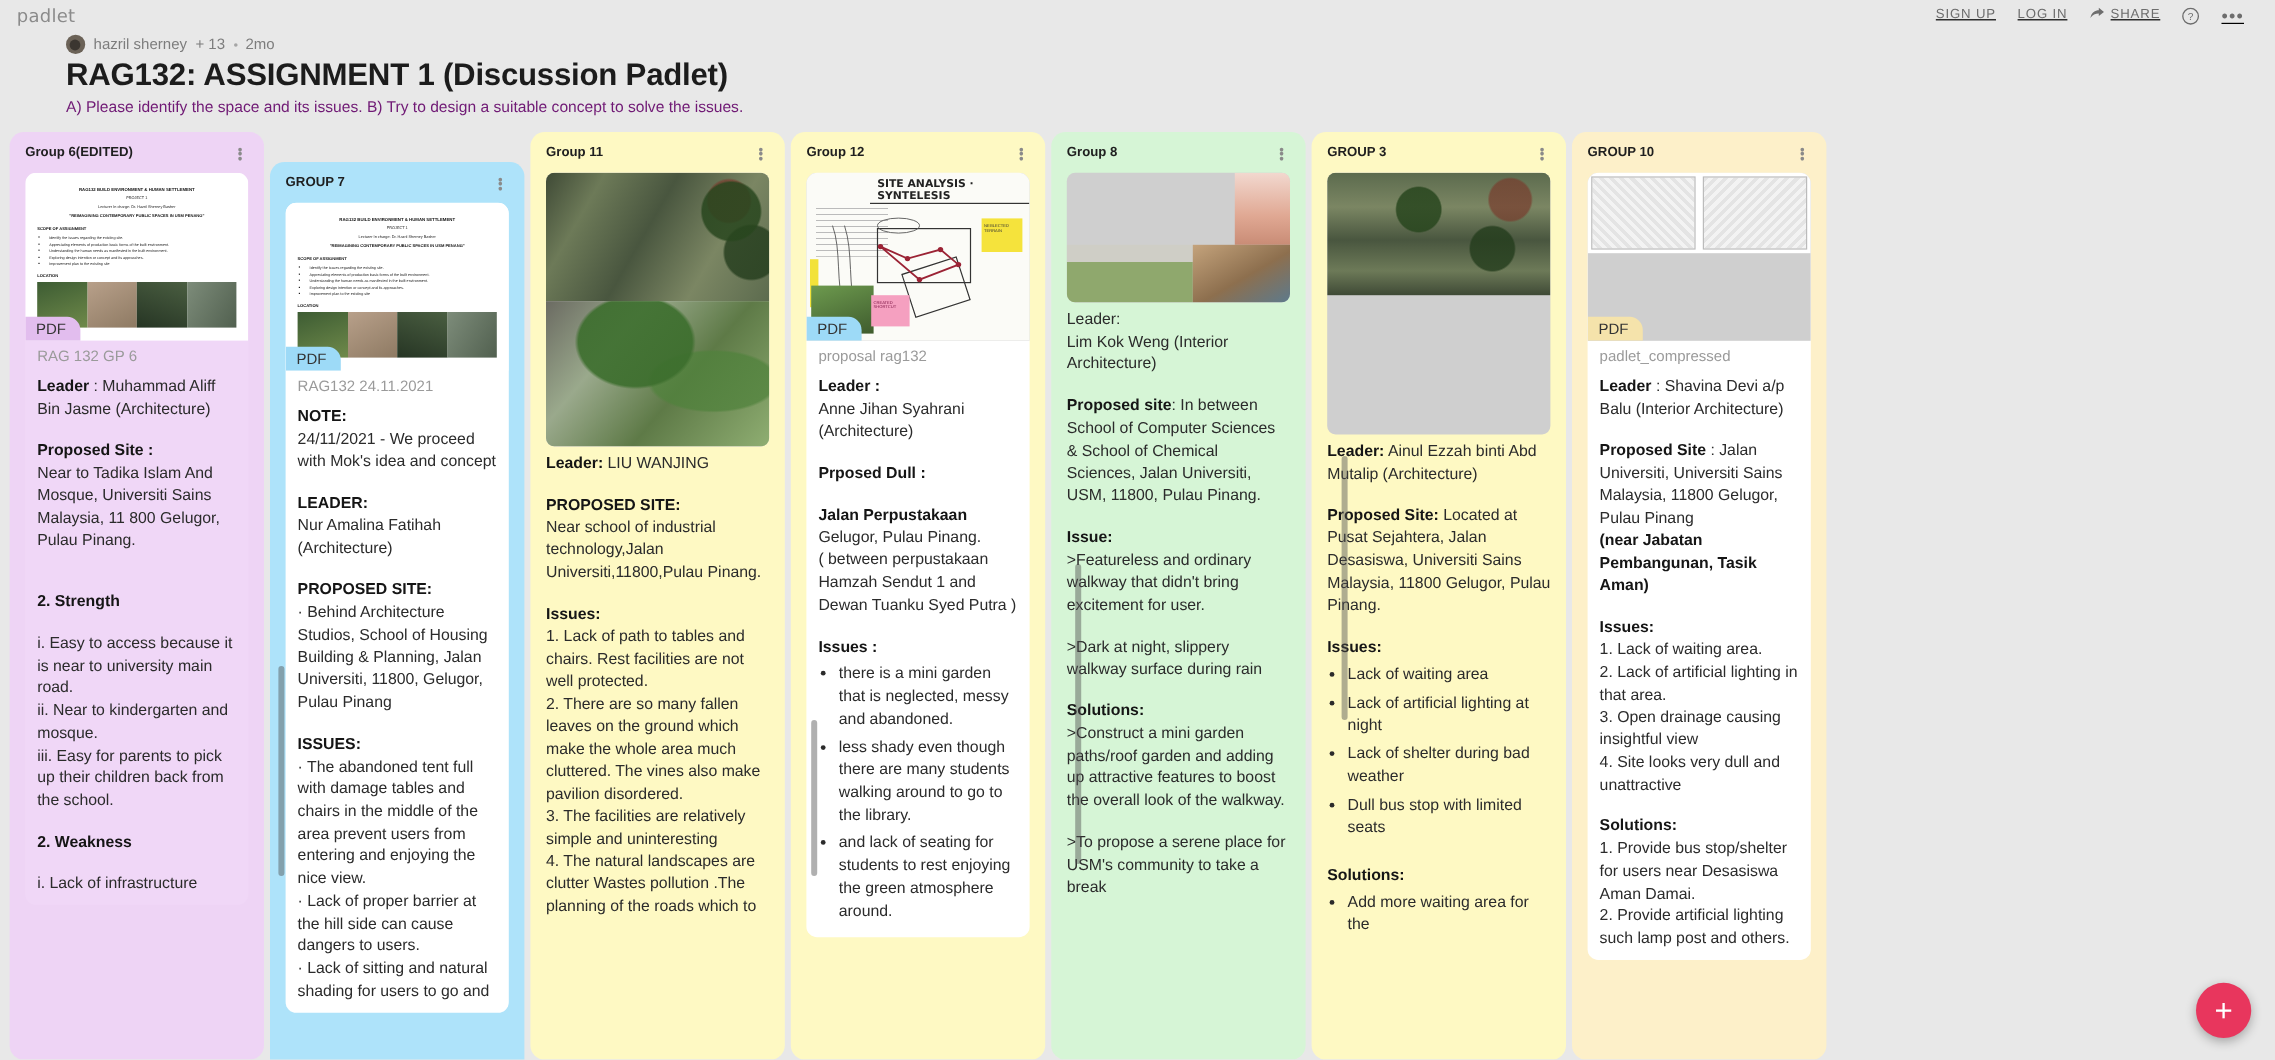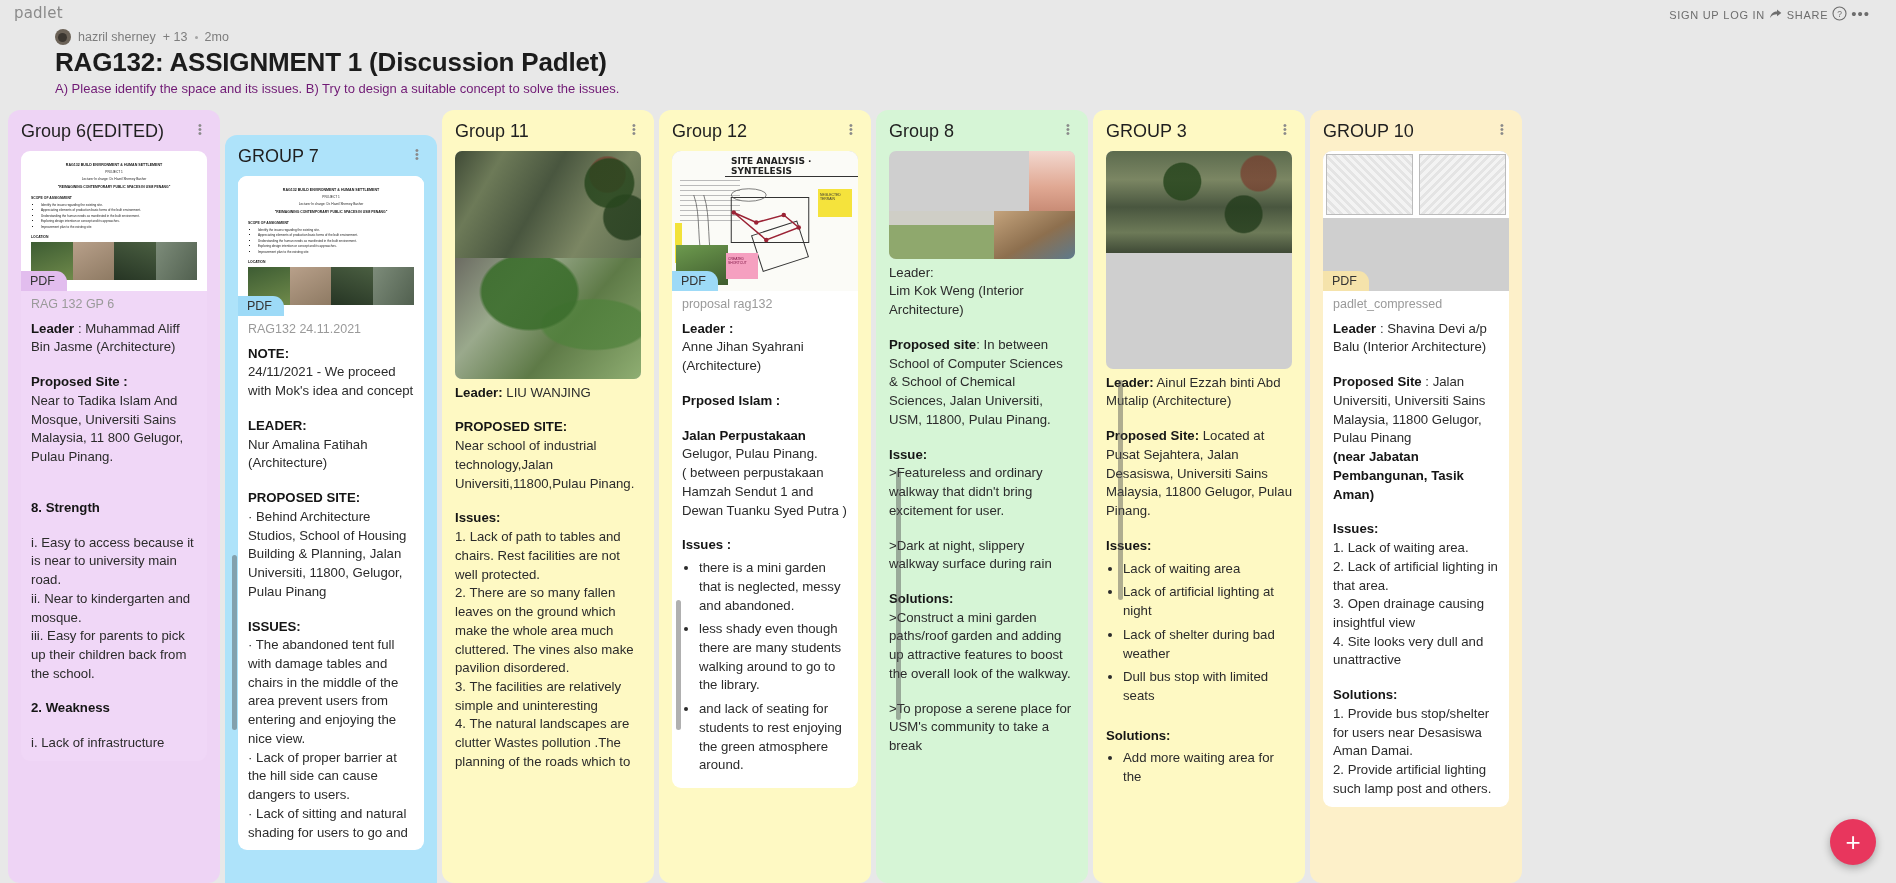--- a/index.html
+++ b/index.html
@@ -16,21 +16,21 @@
     background: #e8e8e8;
     display: flex; align-items: center;
     padding: 0 14px;
     z-index: 40;
   }
   .brand {
     font-size: 15px; color: #8b8b8b; letter-spacing: .2px;
     font-family: "DejaVu Sans", sans-serif;
   }
   .topbar-right {
-    margin-left: auto; display: flex; align-items: flex-end; gap: 4px;
+    margin-left: auto; display: flex; align-items: flex-start; gap: 18px; text-decoration: underline;
   }
   .tb-link {
     font-size: 11px; color: #6d6d6d; letter-spacing: .7px;
     text-transform: uppercase; cursor: pointer; white-space: nowrap;
   }
   .tb-share { display: flex; align-items: center; gap: 5px; }
   .icon-svg { display: block; }
   .tb-dots { font-size: 15px; color: #6d6d6d; letter-spacing: 1px; line-height: 1; cursor: pointer; }
 
   
@@ -74,21 +74,21 @@
     padding: 10px 13px 0 13px;
     height: 773px;
     overflow: hidden;
     position: relative;
   }
   .col-head {
     display: flex; align-items: flex-start; justify-content: space-between;
     margin-bottom: 9px;
   }
   .col-title {
-    font-size: 18px; font-weight: normal; color: #1f1f1f;
+    font-size: 11px; font-weight: bold; color: #1f1f1f;
     line-height: 1.15; padding-top: 1px;
   }
   .col-menu {
     width: 14px; text-align: center; color: #8a8a8a;
     font-size: 11px; line-height: 4px; padding-top: 3px;
     cursor: pointer; letter-spacing: 0; flex: none;
   }
   .col-menu span { display: block; }
 
   
@@ -209,21 +209,21 @@
         </div>
          <div style="padding:0 10px;">
           <div class="filename">RAG 132 GP 6</div>
           <div class="card-text">
             <p><b>Leader</b> : Muhammad Aliff Bin Jasme (Architecture)</p>
             <div class="sp"></div>
             <p><b>Proposed Site :</b></p>
             <p>Near to Tadika Islam And Mosque, Universiti Sains Malaysia, 11 800 Gelugor, Pulau Pinang.</p>
             <div class="sp"></div>
             <div class="sp"></div>
-            <p><b>8.   Strength</b></p>
+            <p><b>2.   Strength</b></p>
             <div class="sp"></div>
             <p>i.                    Easy to access because it is near to university main road.</p>
             <p>ii.                   Near to kindergarten and mosque.</p>
             <p>iii.              Easy for parents to pick up their children back from the school.</p>
             <div class="sp"></div>
             <p><b>2.   Weakness</b></p>
             <div class="sp"></div>
             <p>i.                    Lack of infrastructure</p>
           </div>
         </div>
@@ -356,21 +356,21 @@
     <div style="position:absolute;left:54px;bottom:12px;width:32px;height:26px;background:#f5a0c0;font-size:3.4px;color:#7a1040;padding:4px 2px;">CREATED SHORTCUT</div>
   </div>
           <div class="pdf-badge" style="background:#9ddaf7;">PDF</div>
         </div>
          <div style="padding:0 10px;">
           <div class="filename">proposal rag132</div>
           <div class="card-text">
             <p><b>Leader :</b></p>
             <p>Anne Jihan Syahrani (Architecture)</p>
             <div class="sp"></div>
-            <p><b>Prposed Islam :</b></p>
+            <p><b>Prposed Dull :</b></p>
             <div class="sp"></div>
             <p><b>Jalan Perpustakaan</b></p>
             <p>Gelugor, Pulau Pinang.</p>
             <p>( between perpustakaan Hamzah Sendut 1 and Dewan Tuanku Syed Putra )</p>
             <div class="sp"></div>
             <p><b>Issues :</b></p>
             <ul>
               <li>there is a mini garden that is neglected, messy and abandoned.</li>
               <li>less shady even though there are many students walking around to go to the library.</li>
               <li>and lack of seating for students to rest enjoying the green atmosphere around.</li>

